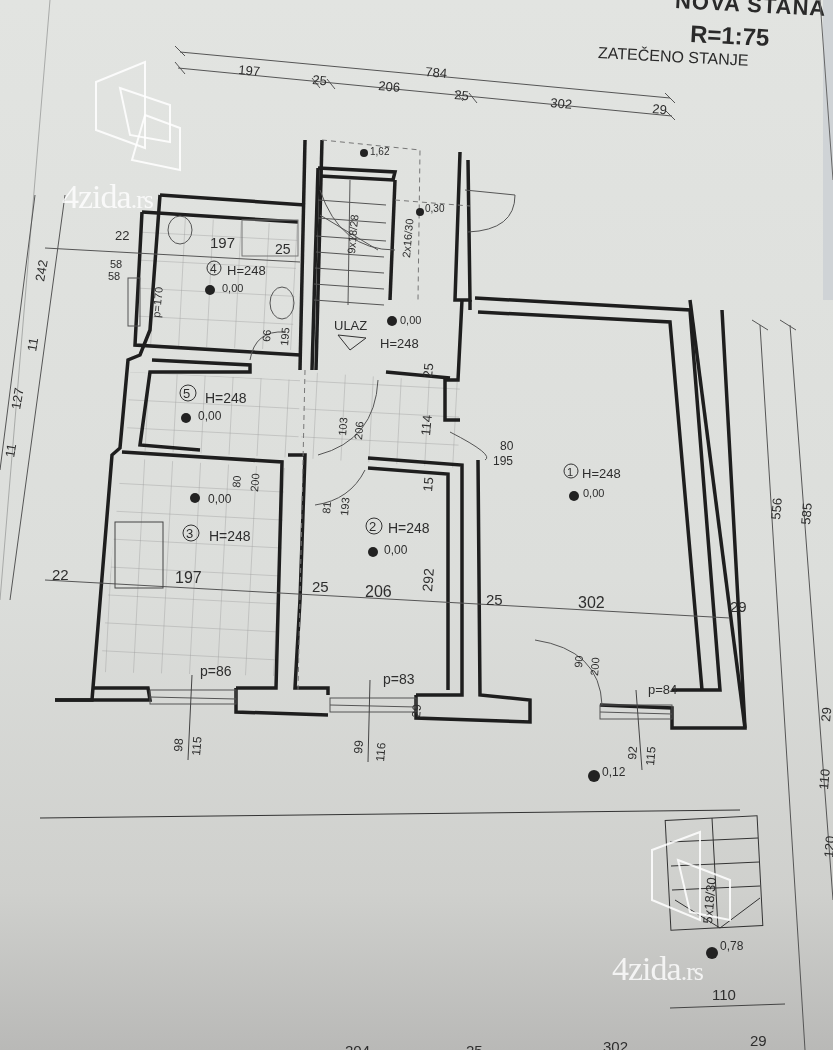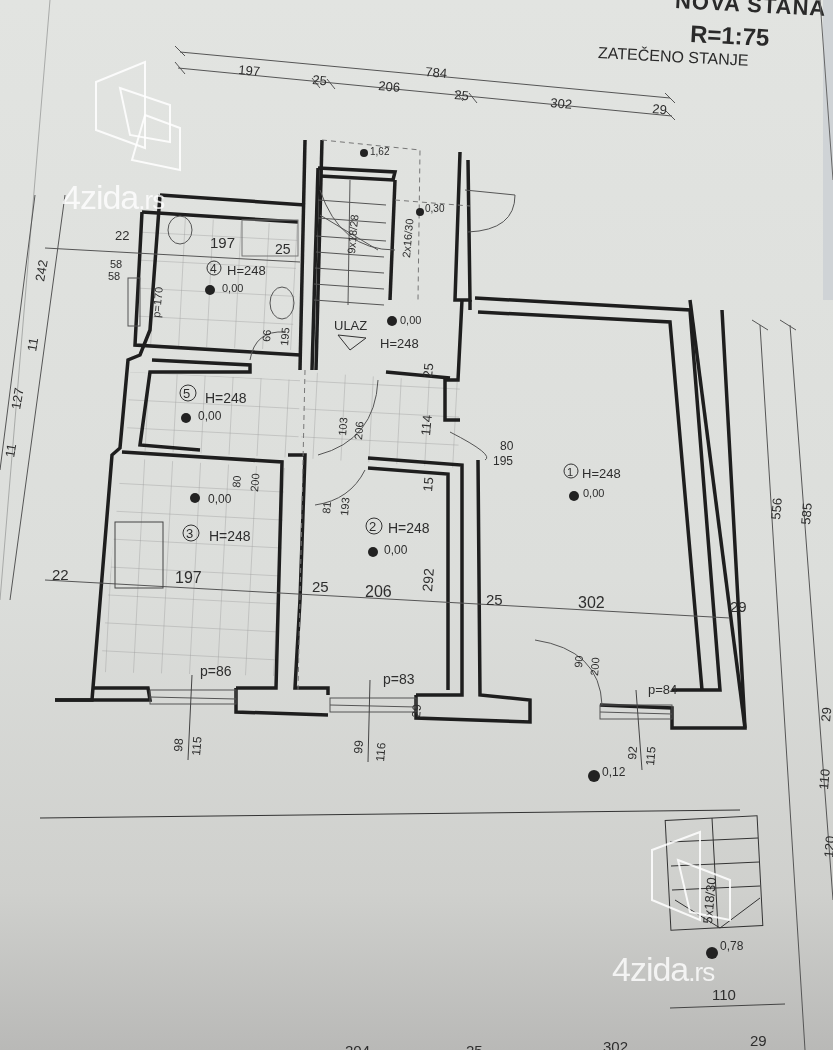--- a/index.html
+++ b/index.html
@@ -9,21 +9,21 @@
     font-family: "Liberation Sans", sans-serif; color:#2c2c2c;
   }
   .page { position:absolute; inset:0; }
   .sheet-edge { position:absolute; right:0; top:0; width:10px; height:300px; background:#cfd3d6; }
   .title { position:absolute; font-weight:bold; color:#2a2a2a; }
   .t1 { left:675px; top:-8px; font-size:22px; transform:rotate(3deg); letter-spacing:1px; }
   .t2 { left:690px; top:22px; font-size:24px; transform:rotate(3deg); }
   .t3 { left:598px; top:48px; font-size:16px; font-weight:normal; transform:rotate(3deg); }
   svg.plan { position:absolute; left:0; top:0; }
   .lbl { font-family:"Liberation Sans", sans-serif; fill:#2e2e2e; }
-  .wm-text { position:absolute; font-family:Liberation Sans, sans-serif; font-size:34px; color:rgba(255,255,255,0.8); letter-spacing:-1px; }
+  .wm-text { position:absolute; font-family:Liberation Serif, serif; font-size:34px; color:rgba(255,255,255,0.8); letter-spacing:-1px; }
 </style>
 </head>
 <body>
 
 <div class="page">
   <div class="sheet-edge"></div>
 
   <div class="title t1">NOVA STANA</div>
   <div class="title t2">R=1:75</div>
   <div class="title t3">ZATEČENO STANJE</div>

